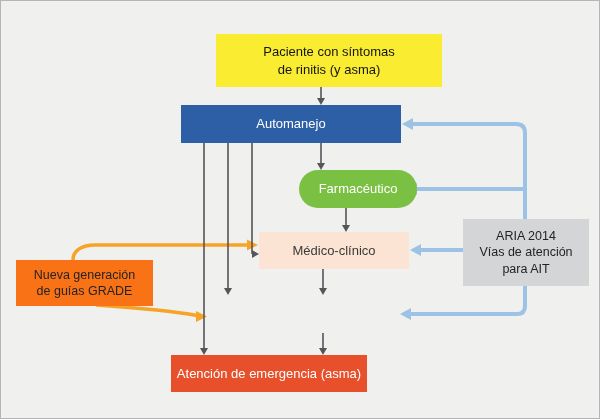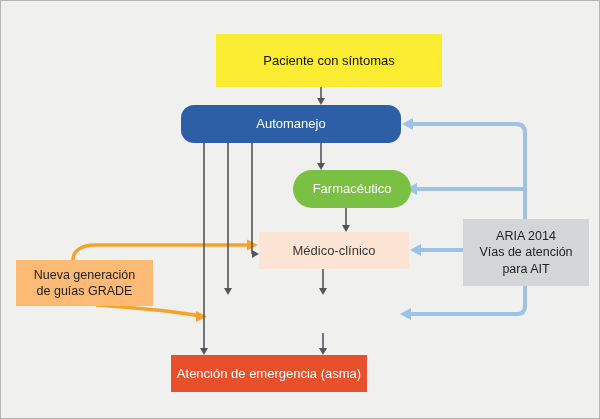--- a/index.html
+++ b/index.html
@@ -14,21 +14,21 @@
   }
   .arrows{position:absolute;left:0;top:0;width:600px;height:419px;z-index:1;}
   .node{
     position:absolute;z-index:2;
     display:flex;flex-direction:column;align-items:center;justify-content:center;
     text-align:center;font-size:13px;line-height:1.32;color:#ffffff;
   }
   .node span{display:block;}
   #patient{left:215px;top:21px;width:226px;height:53px;color:#151515;}
   #automanejo{left:180px;top:104px;width:220px;height:38px;}
-  #farmaceutico{left:292px;top:169px;width:118px;height:38px;border-radius:19px;}
+  #farmaceutico{left:298px;top:169px;width:118px;height:38px;border-radius:19px;}
   #medico{left:258px;top:231px;width:150px;height:37px;color:#3a3a3a;}
   #especialista{left:208px;top:294px;width:190px;height:38px;}
   #emergencia{left:170px;top:354px;width:196px;height:37px;}
   #grade{left:15px;top:259px;width:137px;height:46px;color:#232323;font-size:12.5px;}
   #aria{left:462px;top:218px;width:126px;height:67px;color:#232323;font-size:12.5px;}
 </style>
 </head>
 <body>
 
 <div class="canvas">
@@ -74,40 +74,41 @@
       <polygon points="318,287 326,287 322,294"></polygon>
       <polygon points="318,347 326,347 322,354"></polygon>
       <polygon points="199,347 207,347 203,354"></polygon>
       <polygon points="223,287 231,287 227,294"></polygon>
       <polygon points="251,249 251,257 258,253"></polygon>
     </g>
   </svg>
 
   <div class="node" id="patient" style="background: rgb(249, 236, 49); margin-top: 12px;">
     <span>Paciente con síntomas</span>
+    <span>de rinitis (y asma)</span>
   </div>
 
-  <div class="node" id="automanejo" style="background: rgb(45, 95, 166); border-radius: 13px;">
+  <div class="node" id="automanejo" style="background: rgb(45, 95, 166);">
     <span>Automanejo</span>
   </div>
 
   <div class="node" id="farmaceutico" style="background: rgb(122, 193, 67);">
     <span>Farmacéutico</span>
   </div>
 
   <div class="node" id="medico" style="background: rgb(251, 228, 211);">
     <span>Médico-clínico</span>
   </div>
 
 
   <div class="node" id="emergencia" style="background: rgb(232, 80, 44);">
     <span>Atención de emergencia (asma)</span>
   </div>
 
-  <div class="node" id="grade" style="background: #fdba74;">
+  <div class="node" id="grade" style="background: #f97316;">
     <span>Nueva generación</span>
     <span>de guías GRADE</span>
   </div>
 
   <div class="node" id="aria" style="background: rgb(212, 213, 214);">
     <span>ARIA 2014</span>
     <span>Vías de atención</span>
     <span>para AIT</span>
   </div>
 

